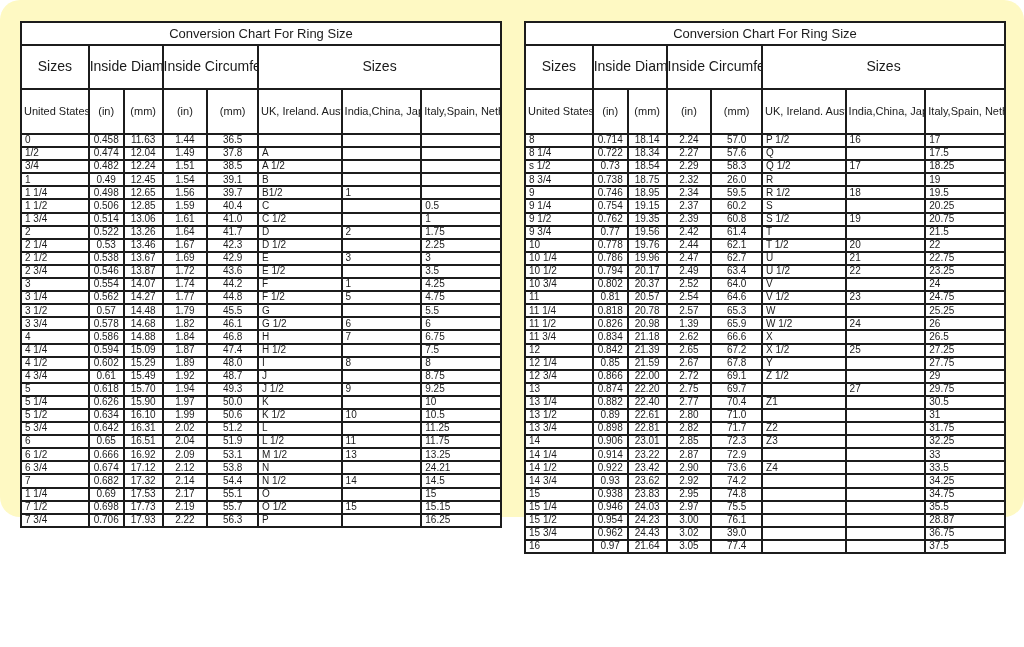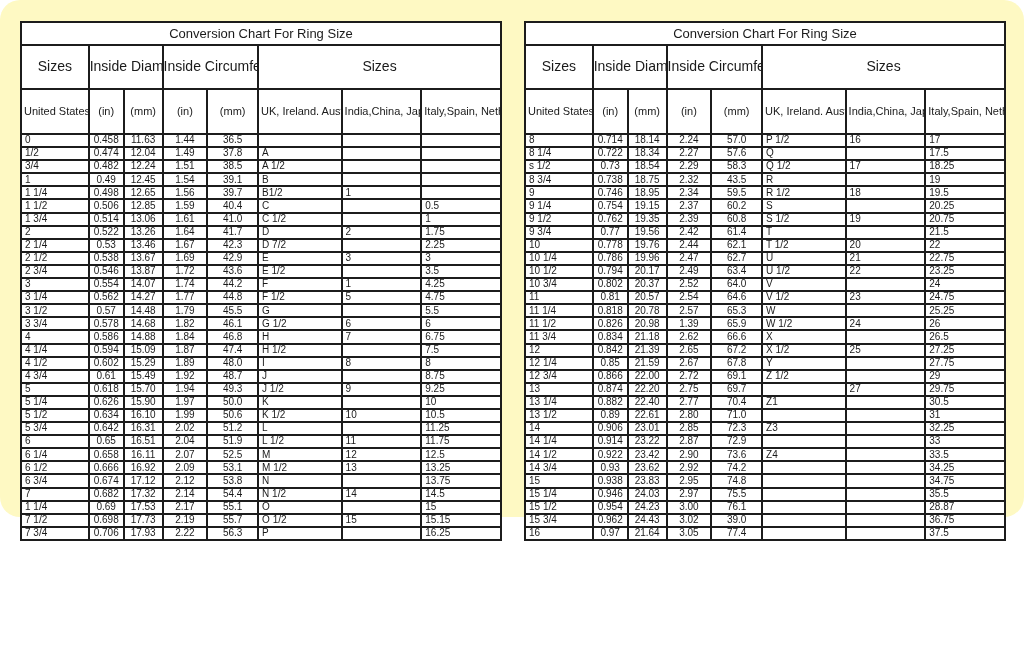--- a/index.html
+++ b/index.html
@@ -203,21 +203,21 @@
             <td class="c5">D</td>
             <td class="c6">2</td>
             <td class="c7">1.75</td>
           </tr>
           <tr>
             <td class="c0">2 1/4</td>
             <td class="c1">0.53</td>
             <td class="c2">13.46</td>
             <td class="c3">1.67</td>
             <td class="c4">42.3</td>
-            <td class="c5">D 7/2</td>
+            <td class="c5">D 1/2</td>
             <td class="c6"></td>
             <td class="c7">2.25</td>
           </tr>
           <tr>
             <td class="c0">2 1/2</td>
             <td class="c1">0.538</td>
             <td class="c2">13.67</td>
             <td class="c3">1.69</td>
             <td class="c4">42.9</td>
             <td class="c5">E</td>
@@ -358,48 +358,38 @@
             <td class="c0">6</td>
             <td class="c1">0.65</td>
             <td class="c2">16.51</td>
             <td class="c3">2.04</td>
             <td class="c4">51.9</td>
             <td class="c5">L 1/2</td>
             <td class="c6">11</td>
             <td class="c7">11.75</td>
           </tr>
           <tr>
-            <td class="c0">6 1/4</td>
-            <td class="c1">0.658</td>
-            <td class="c2">16.11</td>
-            <td class="c3">2.07</td>
-            <td class="c4">52.5</td>
-            <td class="c5">M</td>
-            <td class="c6">12</td>
-            <td class="c7">12.5</td>
-          </tr>
-          <tr>
             <td class="c0">6 1/2</td>
             <td class="c1">0.666</td>
             <td class="c2">16.92</td>
             <td class="c3">2.09</td>
             <td class="c4">53.1</td>
             <td class="c5">M 1/2</td>
             <td class="c6">13</td>
             <td class="c7">13.25</td>
           </tr>
           <tr>
             <td class="c0">6 3/4</td>
             <td class="c1">0.674</td>
             <td class="c2">17.12</td>
             <td class="c3">2.12</td>
             <td class="c4">53.8</td>
             <td class="c5">N</td>
             <td class="c6"></td>
-            <td class="c7">13.75</td>
+            <td class="c7">24.21</td>
           </tr>
           <tr>
             <td class="c0">7</td>
             <td class="c1">0.682</td>
             <td class="c2">17.32</td>
             <td class="c3">2.14</td>
             <td class="c4">54.4</td>
             <td class="c5">N 1/2</td>
             <td class="c6">14</td>
             <td class="c7">14.5</td>
@@ -502,21 +492,21 @@
             <td class="c4">58.3</td>
             <td class="c5">Q 1/2</td>
             <td class="c6">17</td>
             <td class="c7">18.25</td>
           </tr>
           <tr>
             <td class="c0">8 3/4</td>
             <td class="c1">0.738</td>
             <td class="c2">18.75</td>
             <td class="c3">2.32</td>
-            <td class="c4">43.5</td>
+            <td class="c4">26.0</td>
             <td class="c5">R</td>
             <td class="c6"></td>
             <td class="c7">19</td>
           </tr>
           <tr>
             <td class="c0">9</td>
             <td class="c1">0.746</td>
             <td class="c2">18.95</td>
             <td class="c3">2.34</td>
             <td class="c4">59.5</td>
@@ -688,20 +678,30 @@
             <td class="c0">13 1/2</td>
             <td class="c1">0.89</td>
             <td class="c2">22.61</td>
             <td class="c3">2.80</td>
             <td class="c4">71.0</td>
             <td class="c5"></td>
             <td class="c6"></td>
             <td class="c7">31</td>
           </tr>
           <tr>
+            <td class="c0">13 3/4</td>
+            <td class="c1">0.898</td>
+            <td class="c2">22.81</td>
+            <td class="c3">2.82</td>
+            <td class="c4">71.7</td>
+            <td class="c5">Z2</td>
+            <td class="c6"></td>
+            <td class="c7">31.75</td>
+          </tr>
+          <tr>
             <td class="c0">14</td>
             <td class="c1">0.906</td>
             <td class="c2">23.01</td>
             <td class="c3">2.85</td>
             <td class="c4">72.3</td>
             <td class="c5">Z3</td>
             <td class="c6"></td>
             <td class="c7">32.25</td>
           </tr>
           <tr>

